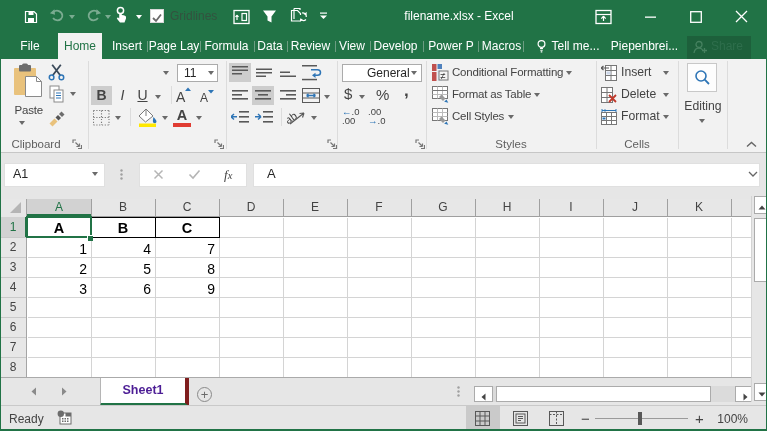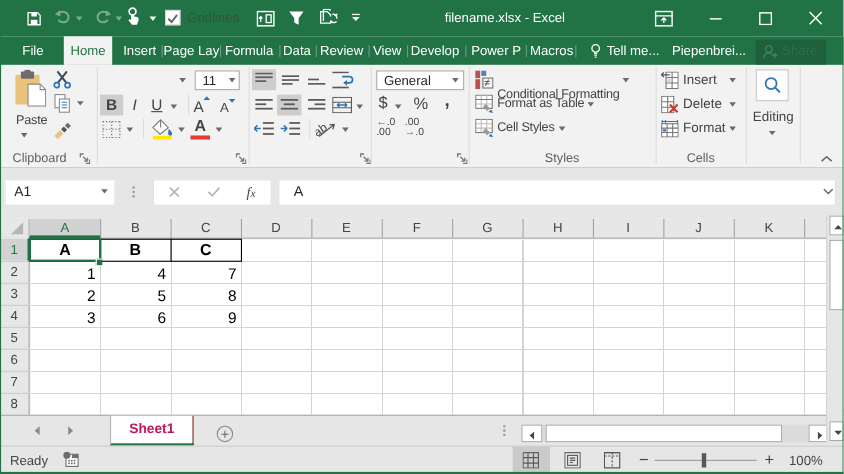--- a/index.html
+++ b/index.html
@@ -347,21 +347,21 @@
     <div class="abs" style="left:311px;top:57px">
         <span class="darr"></span>
       </div>
     <svg class="launch" style="left:327px" width="10" height="10" viewBox="0 0 10 10">
       <path d="M1 4 V1 H4" fill="none" stroke="#777" stroke-width="1.2"></path>
       <path d="M3.5 3.5 L7.5 7.5 M7.5 7.5 V4.4 M7.5 7.5 H4.4" fill="none" stroke="#777" stroke-width="1.2"></path>
       <path d="M6 9.5 H9.5 V6" fill="none" stroke="#777" stroke-width="1.2"></path>
     </svg>
     <div class="gsep" style="left:337px"></div>
 
-    <div class="combo" style="left:342px;top:5px;width:80px;height:18px;padding:1px 0 0 6px">General</div>
+    <div class="combo" style="left:342px;top:5px;width:80px;height:18px;padding:1px 0 0 24px">General</div>
     <div class="abs" style="left:411px;top:12px">
         <span class="darr"></span>
       </div>
     <div class="abs" style="left:344px;top:26px;font-size:15px;color:#444">$</div>
     <div class="abs" style="left:359px;top:36px">
         <span class="darr"></span>
       </div>
     <div class="abs" style="left:376px;top:27px;font-size:15px;color:#444">%</div>
     <div class="abs" style="left:404px;top:22px;font-size:17px;font-weight:bold;color:#444">,</div>
     <div class="abs" style="left:342px;top:48px;font-size:9.5px;color:#444;line-height:9px"><span style="color:#2e75b6">←</span>.0<br>.00</div>
@@ -374,21 +374,21 @@
     <div class="gsep" style="left:426px"></div>
 
     <svg class="abs" style="left:432px;top:5px" width="17" height="17" viewBox="0 0 17 17">
       <rect x="0" y="0" width="4.5" height="7" fill="#c0504d"></rect>
         <rect x="0" y="8" width="4.5" height="9" fill="#c0504d"></rect>
       <rect x="5.5" y="0" width="4.5" height="5" fill="#4f81bd"></rect>
         <rect x="5.5" y="6" width="4.5" height="11" fill="#dce6f1"></rect>
       <rect x="7" y="7" width="9" height="9" fill="#f5f5f5" stroke="#777"></rect>
       <text x="8.3" y="14.5" font-size="9.5" fill="#333" font-family="Liberation Sans">≠</text>
     </svg>
-    <div class="abs rbtn-txt" style="left:452px;top:21px">Conditional Formatting</div>
+    <div class="abs rbtn-txt" style="left:452px;top:7px">Conditional Formatting</div>
     <div class="abs" style="left:566px;top:12px">
         <span class="darr"></span>
       </div>
     <svg class="abs" style="left:432px;top:27px" width="17" height="17" viewBox="0 0 17 17">
       <rect x="0.5" y="0.5" width="15" height="12" fill="#fff" stroke="#777"></rect>
       <path d="M0.5 4.5 H15.5 M0.5 8.5 H15.5 M5.5 0.5 V12.5 M10.5 0.5 V12.5" stroke="#bbb"></path>
       <path d="M0.5 4.5 H15.5" stroke="#777"></path>
       <path d="M9.5 8.5 L13.5 12.5 L11 15 L7 11 Z" fill="#9a9a9a"></path>
       <path d="M14.5 13.5 L16.3 16.8 L12.2 15.8 Z" fill="#2e75b6"></path>
     </svg>
@@ -554,21 +554,21 @@
     <div class="abs" style="left:26px;top:17px;width:66px;height:22px;border:2px solid #217346"></div>
     <div class="abs" style="left:87px;top:36px;width:6px;height:6px;background:#217346;border-left:1px solid #fff;border-top:1px solid #fff"></div>
   </div>
   <div id="tabbar" class="abs">
     <svg class="abs" style="left:30px;top:9px" width="8" height="9" viewBox="0 0 8 9">
         <path d="M6 0.5 L1.5 4.5 L6 8.5 Z" fill="#8a8a8a"></path>
       </svg>
     <svg class="abs" style="left:60px;top:9px" width="8" height="9" viewBox="0 0 8 9">
         <path d="M2 0.5 L6.5 4.5 L2 8.5 Z" fill="#8a8a8a"></path>
       </svg>
-    <div class="abs" style="left:100px;top:0;width:76px;height:28px;background:#fff;border-left:1px solid #b5b5b5;border-right:1px solid #7f1d1d;border-bottom:3px solid #217346;color:#be185d;font-weight:bold;font-size:12.5px;text-align:center;line-height:24px">Sheet1</div>
+    <div class="abs" style="left:100px;top:0;width:89px;height:28px;background:#fff;border-left:1px solid #b5b5b5;border-right:4px solid #7f1d1d;border-bottom:3px solid #217346;color:#4c1d95;font-weight:bold;font-size:12.5px;text-align:center;line-height:24px">Sheet1</div>
     <div class="abs" style="left:197px;top:9px;width:15px;height:15px;border:1px solid #8a8a8a;border-radius:50%;color:#6a6a6a;font-size:13px;text-align:center;line-height:13px">+</div>
     <svg class="abs" style="left:457px;top:8px" width="3" height="11">
         <g fill="#a0a0a0">
           <circle cx="1.5" cy="1.5" r="1.2"></circle>
           <circle cx="1.5" cy="5.5" r="1.2"></circle>
           <circle cx="1.5" cy="9.5" r="1.2"></circle>
         </g>
       </svg>
     <div class="abs" style="left:474px;top:8px;width:261px;height:16px;background:#dbdbdb"></div>
     <div class="abs" style="left:474px;top:8px;width:19px;height:16px;background:#fff;border:1px solid #ababab">

